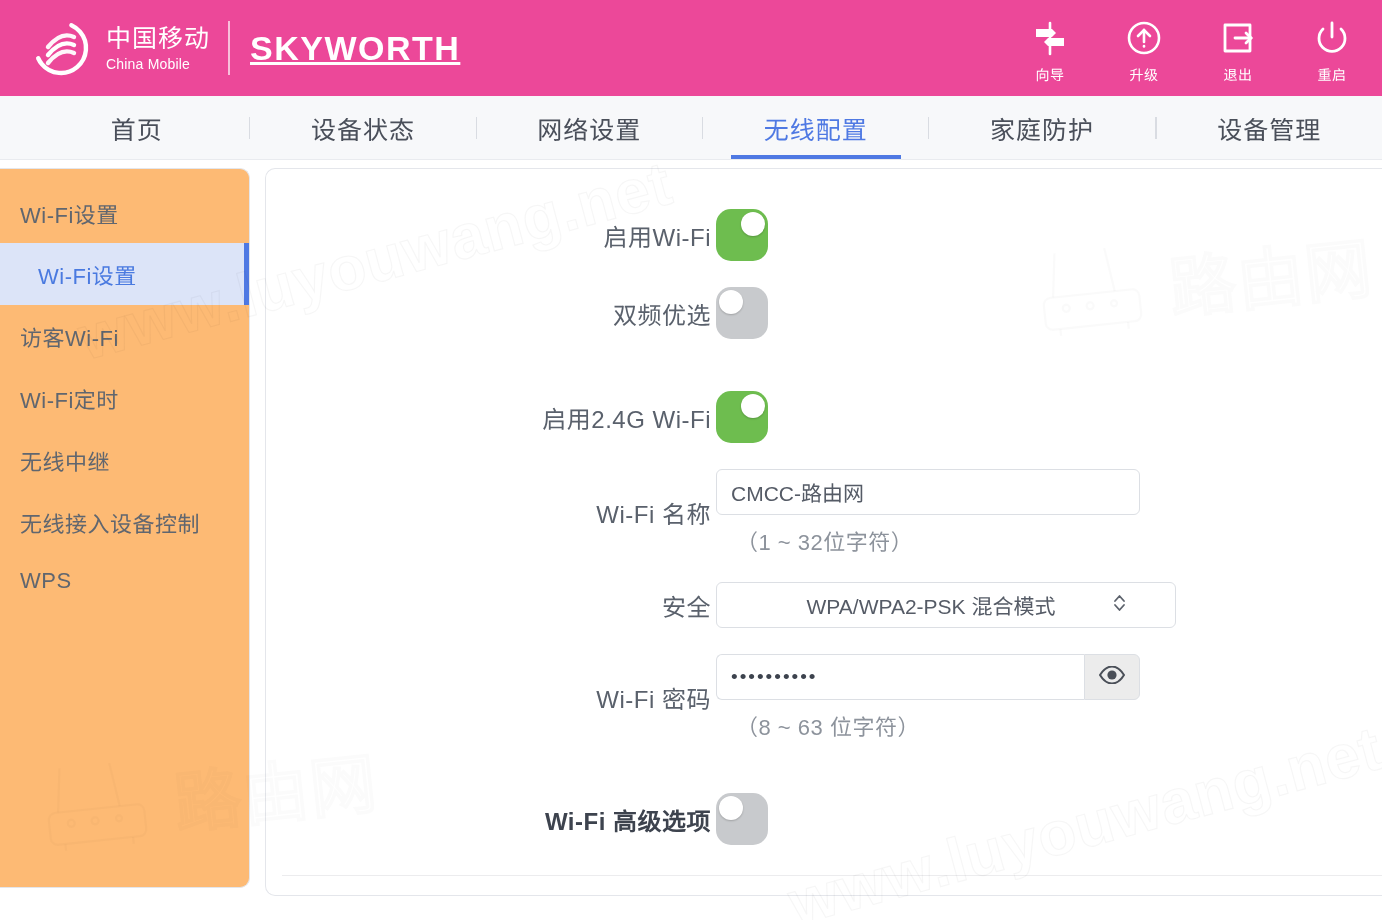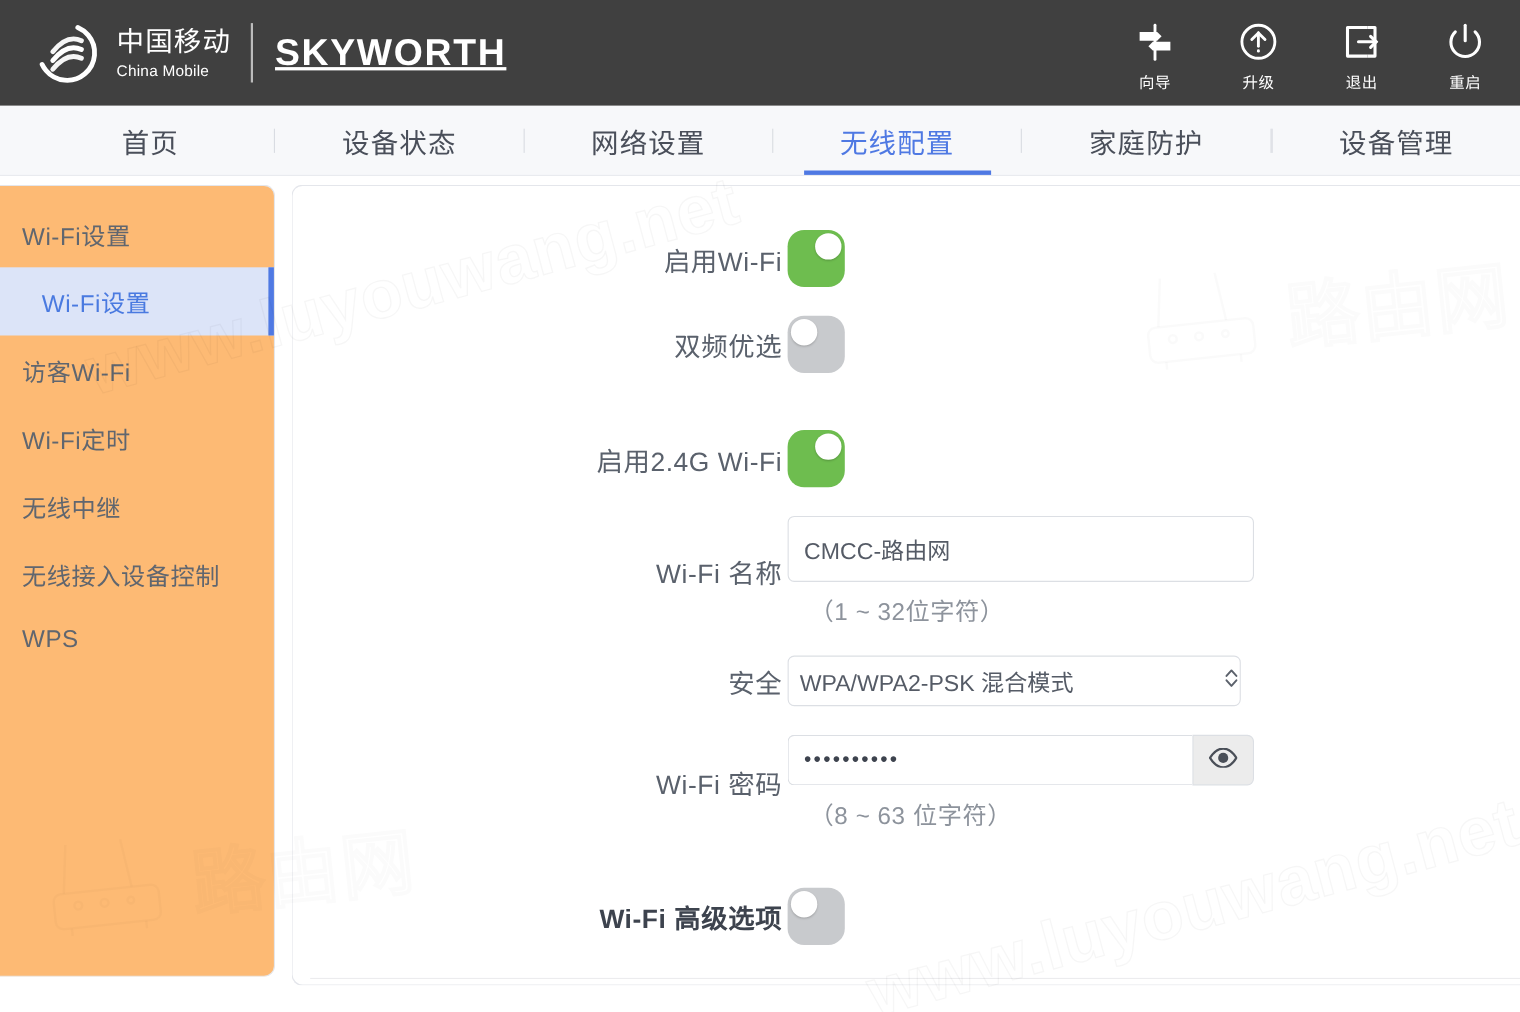--- a/index.html
+++ b/index.html
@@ -14,21 +14,21 @@
   body {
     font-family: "Liberation Sans", "DejaVu Sans", sans-serif;
     background: #ffffff;
     color: #444a55;
     position: relative;
   }
 
   
   .header {
     height: 96px;
-    background: #404040;
+    background: #ec4899;
     display: flex;
     align-items: center;
     padding: 0 22px 0 32px;
     position: relative;
     z-index: 5;
   }
 
   .brand {
     display: flex;
     align-items: center;
@@ -251,21 +251,21 @@
     height: 24px;
     border-radius: 50%;
     background: #fff;
     box-shadow: 0 1px 2px rgba(0,0,0,0.2);
   }
   .toggle.on .knob { left: auto; right: 3px; }
 
   
   .text-input {
     width: 424px;
-    height: 60px;
+    height: 46px;
     border: 1px solid #dcdfe4;
     border-radius: 6px;
     background: #fff;
     padding: 0 14px;
     font-size: 21px;
     color: #555b66;
     font-family: inherit;
     outline: none;
   }
   .text-input::placeholder { color: #b4b8bf; }
@@ -274,31 +274,32 @@
     font-size: 22px;
     color: #8d939c;
     margin-top: 9px;
     margin-left: 20px;
     letter-spacing: 0.5px;
   }
 
   
   .select-wrap { position: relative; width: 424px; }
   .sel-input {
-    width: 412px;
+    width: 460px;
     height: 46px;
     border: 1px solid #dcdfe4;
     border-radius: 6px;
     background: #fff;
     padding: 0 40px 0 10px;
     font-size: 21px;
     color: #555b66;
     display: flex;
     align-items: center;
     cursor: pointer;
+    justify-content: center;
   }
   .sel-arrow {
     position: absolute;
     right: 13px;
     top: 50%;
     transform: translateY(-50%);
     pointer-events: none;
   }
 
   

